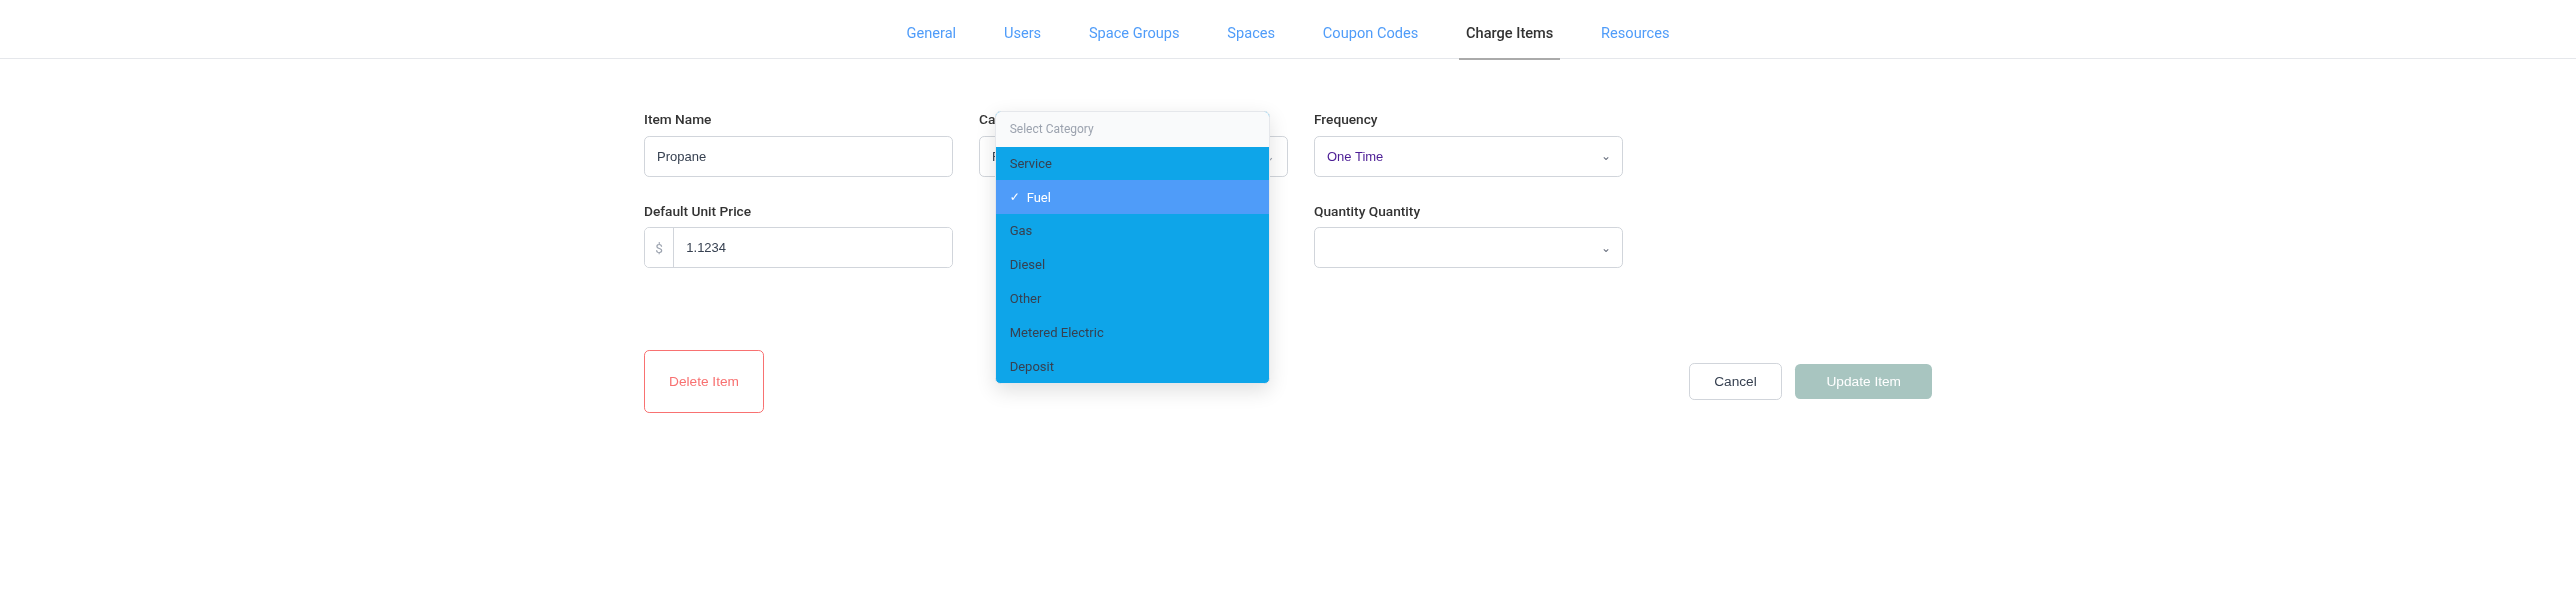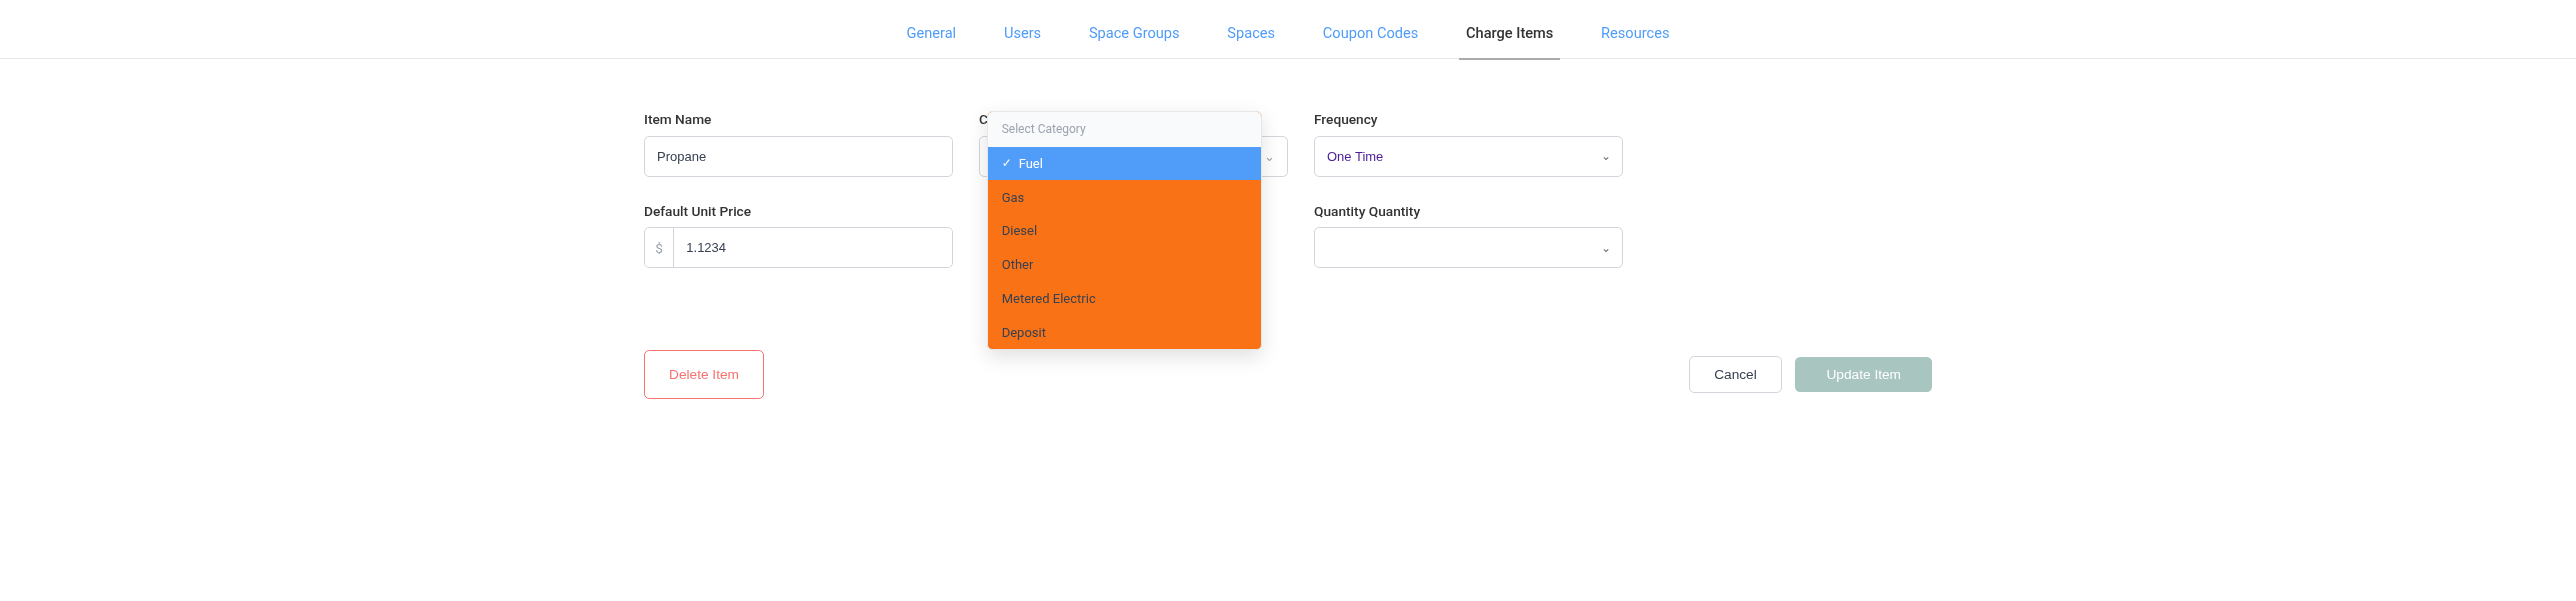--- a/index.html
+++ b/index.html
@@ -131,23 +131,23 @@
       display: flex;
       align-items: center;
       justify-content: space-between;
       cursor: pointer;
       background: #fff;
     }
 
     .dropdown-menu {
       position: absolute;
       top: 0;
-      left: 8px;
+      left: 16px;
       width: 275px;
-      background: #f97316;
+      background: #0ea5e9;
       border: 0.9px solid #e5e7eb;
       border-radius: 5.2px;
       box-shadow: 0 6.9px 20.6px rgba(0,0,0,0.12);
       z-index: 100;
       overflow: hidden;
     }
 
     .dropdown-placeholder {
       padding: 10.3px 13.7px;
       font-size: 12px;
@@ -200,21 +200,21 @@
       transform: translateY(-50%);
       pointer-events: none;
       color: #6b7280;
     }
 
     .btn-delete {
       background: #fff;
       border: 1.3px solid #f87171;
       color: #f87171;
       border-radius: 5.2px;
-      padding: 16px 24px;
+      padding: 23px 24px;
       font-size: 13.7px;
       font-weight: 500;
       cursor: pointer;
     }
 
     .btn-group {
       display: flex;
       gap: 13.7px;
       align-items: center;
     }
@@ -286,20 +286,21 @@
 
         <div class="form-group category-wrapper">
           <label class="form-label">Category</label>
           <div class="category-trigger">
             <span>Fuel</span>
             <span style="color:#9ca3af;">⌄</span>
           </div>
 
           <div class="dropdown-menu">
             <div class="dropdown-placeholder">Select Category</div>
+            <div class="dropdown-item">Service</div>
             <div class="dropdown-item selected">
               <span class="checkmark">✓</span>
               <span>Fuel</span>
             </div>
             <div class="dropdown-item">Gas</div>
             <div class="dropdown-item">Diesel</div>
             <div class="dropdown-item">Other</div>
             <div class="dropdown-item">Metered Electric</div>
             <div class="dropdown-item">Deposit</div>
           </div>

